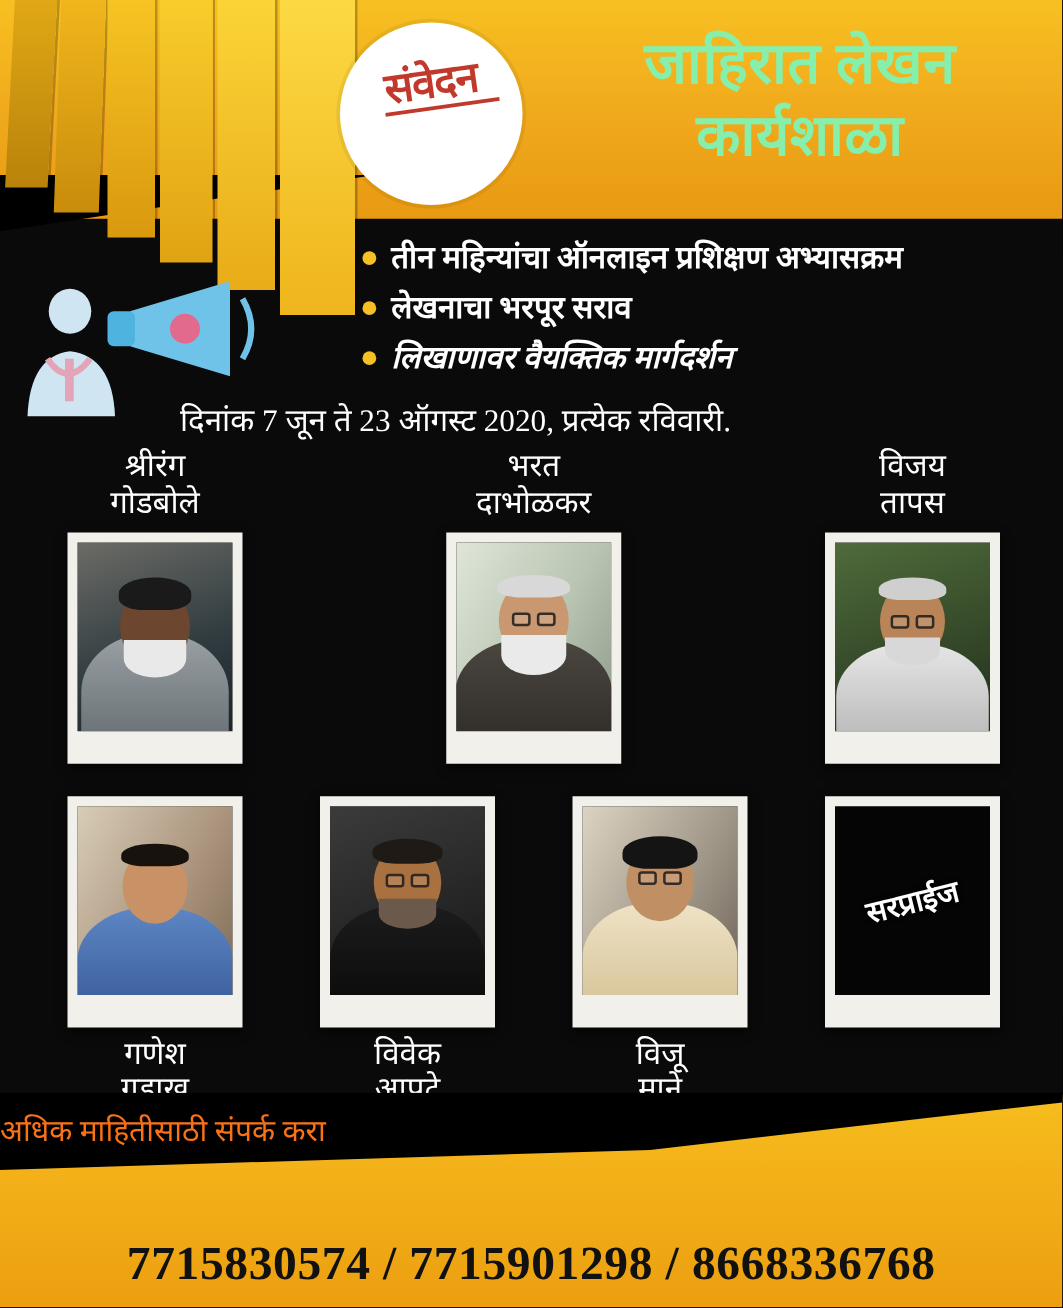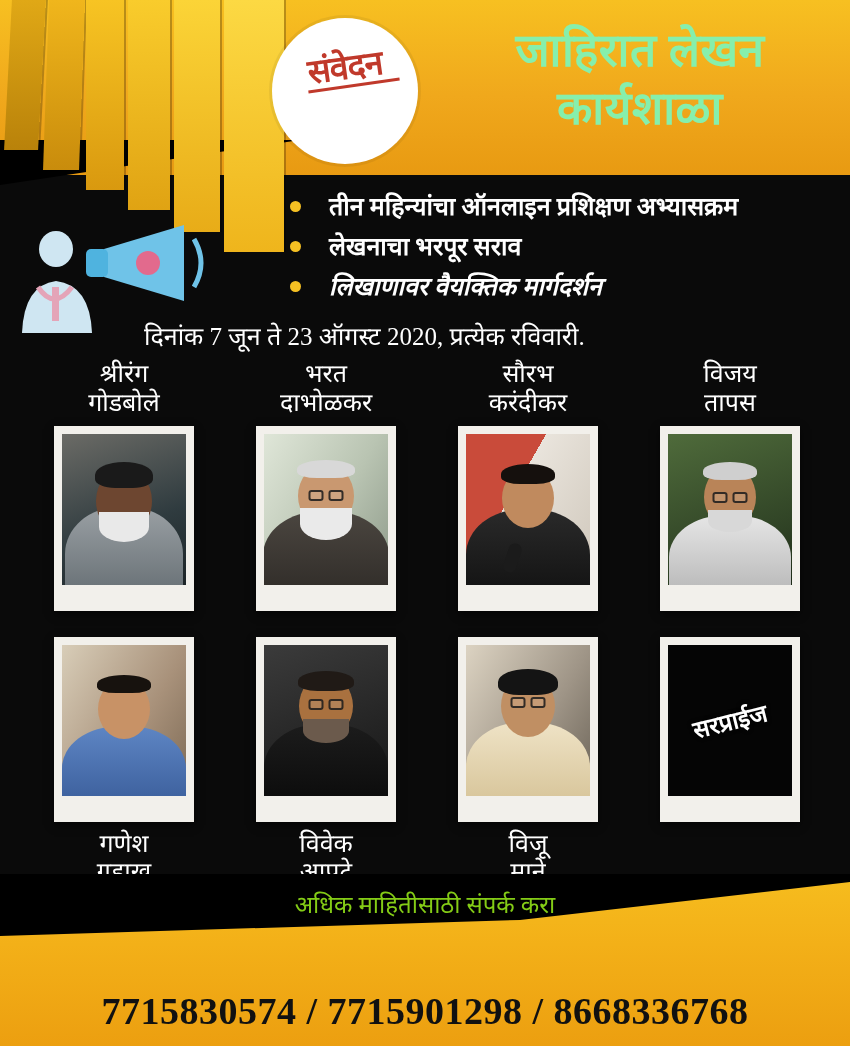--- a/index.html
+++ b/index.html
@@ -85,21 +85,20 @@
   
   .mega { position: absolute; left: 8px; top: 215px; width: 210px; height: 135px; }
 
   
   .bullets {
     position: absolute; left: 290px; top: 190px; width: 560px;
   }
   .bullet-row {
     display: flex; align-items: flex-start;
     margin-bottom: 6px;
-    gap: 16px;
   }
   .dot {
     width: 11px; height: 11px; border-radius: 50%;
     background: #f5c023; margin-top: 11px; margin-right: 12px; flex: 0 0 auto;
   }
   .bullet-text {
     font-family: "Liberation Serif", serif;
     font-weight: bold;
     font-size: 25px;
     color: #fff;
@@ -196,24 +195,24 @@
     width: 850px; height: 170px;
     background: linear-gradient(180deg,#f6bd1e 0%, #f3b018 40%, #ec9f10 100%);
   }
   .bottom-cut {
     position:absolute; left:0; bottom:110px; width:850px; height:62px;
     background:#000;
     clip-path: polygon(0 0, 850px 0, 850px 8px, 520px 46px, 0 62px);
   }
   .contact-label {
     position:absolute; left:0; right:0; bottom:126px;
-    text-align:center;
+    text-align:left;
     font-family:"Liberation Serif", serif;
     font-size:24px;
-    color:#84cc16;
+    color:#f97316;
   }
   .phones {
     position:absolute; left:0; right:0; bottom:13px;
     text-align:center;
     font-family:"Liberation Serif", serif;
     font-weight:bold;
     font-size:38px;
     color:#111;
     letter-spacing:0.5px;
   }
@@ -308,35 +307,20 @@
             <div class="p-hair" style="top:26px;width:58px;height:18px;background:#d8d8d8;"></div>
             <div class="p-beard" style="top:74px;width:52px;height:32px;background:#eaeaea;"></div>
             <div class="p-glass" style="top:56px;">
                 <i></i>
                 <i></i>
               </div>
           </div>
         </div>
       </div>
 
-      <div class="cell">
-        <div class="name">
-          <div>सौरभ</div>
-          <div>करंदीकर</div>
-        </div>
-        <div class="polaroid">
-          <div class="photo">
-            <div class="p-bg" style="background:linear-gradient(120deg,#c94b3a 0%,#c94b3a 38%,#e9e4dc 38%,#cfc7bb 100%);"></div>
-            <div class="p-body" style="width:124px;height:76px;background:linear-gradient(180deg,#2a2a2a,#151515);"></div>
-            <div class="p-head" style="top:34px;width:52px;height:60px;background:#c08a5e;"></div>
-            <div class="p-hair" style="top:30px;width:54px;height:20px;background:#15100d;"></div>
-            <div class="p-mic" style="left:40px;bottom:12px;transform:rotate(18deg);"></div>
-          </div>
-        </div>
-      </div>
 
       <div class="cell">
         <div class="name">
           <div>विजय</div>
           <div>तापस</div>
         </div>
         <div class="polaroid">
           <div class="photo">
             <div class="p-bg" style="background:linear-gradient(160deg,#4f6b3b,#2f4225 70%,#1d2a18);"></div>
             <div class="p-body" style="width:122px;height:70px;background:linear-gradient(180deg,#e6e6e6,#bdbdbd);"></div>

